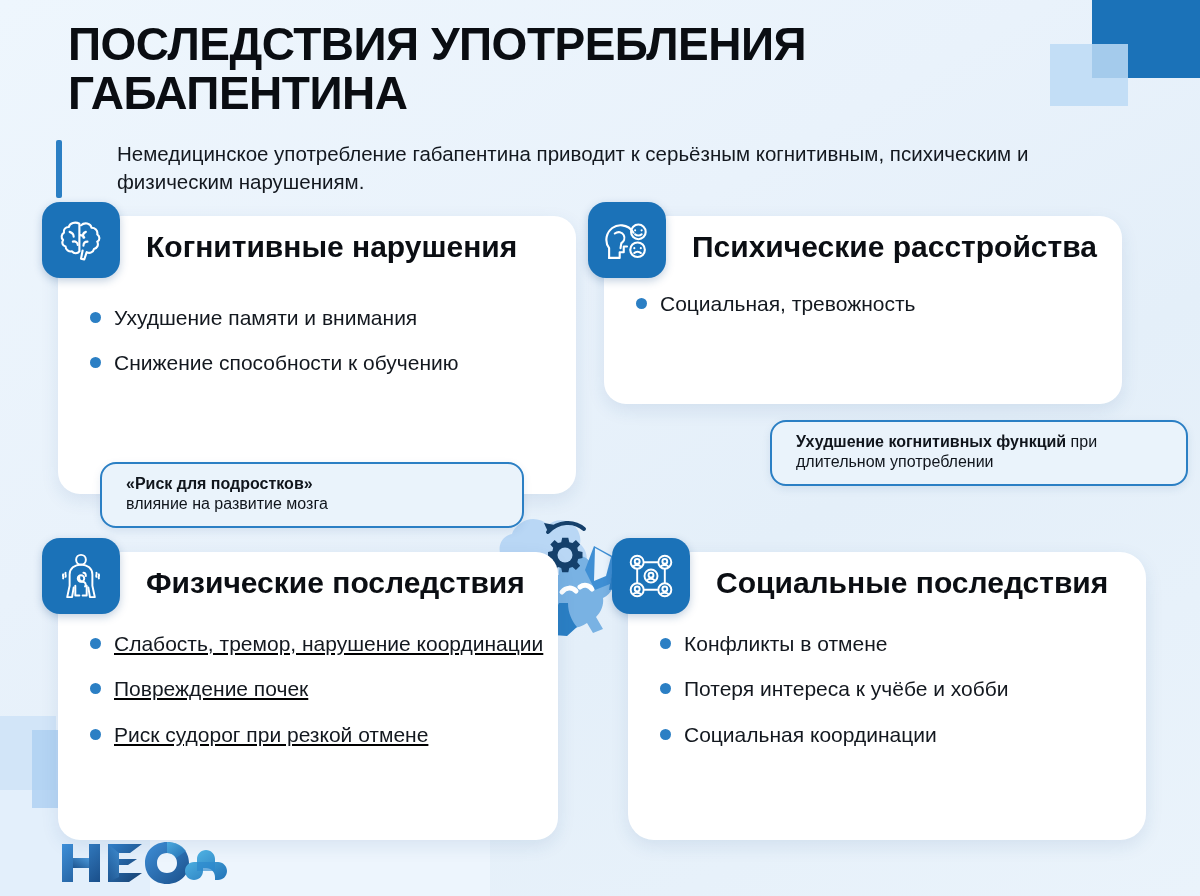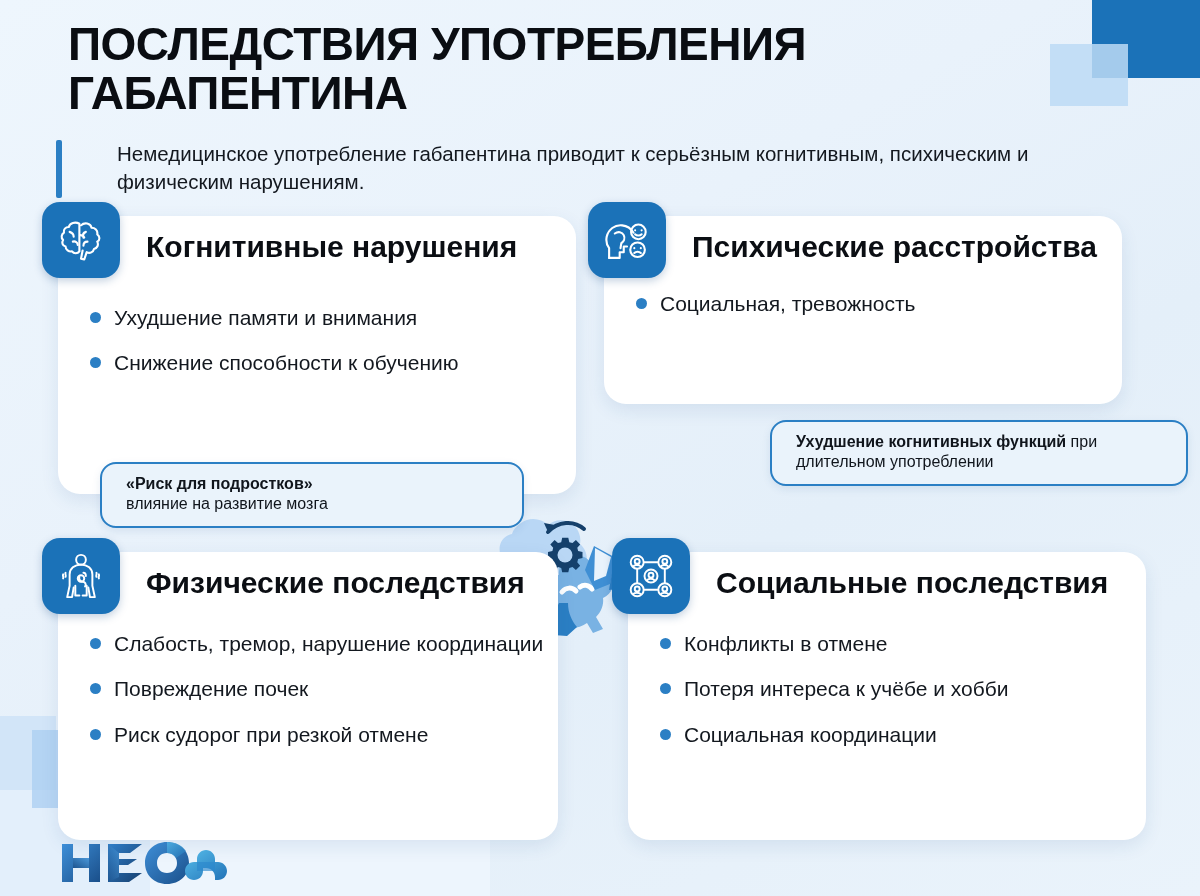--- a/index.html
+++ b/index.html
@@ -68,22 +68,22 @@
     content:"";position:absolute;left:6px;top:8px;
     width:11px;height:11px;border-radius:50%;background:#2b7fc4;
   }
 
   
   #card-cognitive{left:58px;top:216px;width:518px;height:278px;}
   #card-cognitive .bullets{top:88px;}
   #card-psych{left:604px;top:216px;width:518px;height:188px;}
   #card-psych .bullets{top:74px;}
   #card-physical{left:58px;top:552px;width:500px;height:288px;}
-  #card-physical .bullets{top:78px;}
-  #card-social{left:628px;top:552px;width:518px;height:288px;}
+  #card-physical .bullets{top:78px;text-decoration:underline;}
+  #card-social{left:628px;top:552px;width:518px;height:288px;border-radius:26px;}
   #card-social .bullets{top:78px;}
 
   
   .pill{
     position:absolute;
     background:#eaf3fb;border:2.5px solid #2b7fc4;border-radius:16px;
     padding:10px 16px 12px 24px;
     font-size:16px;line-height:1.26;color:#10151c;
     box-shadow:0 3px 9px rgba(30,80,140,.10);
   }

